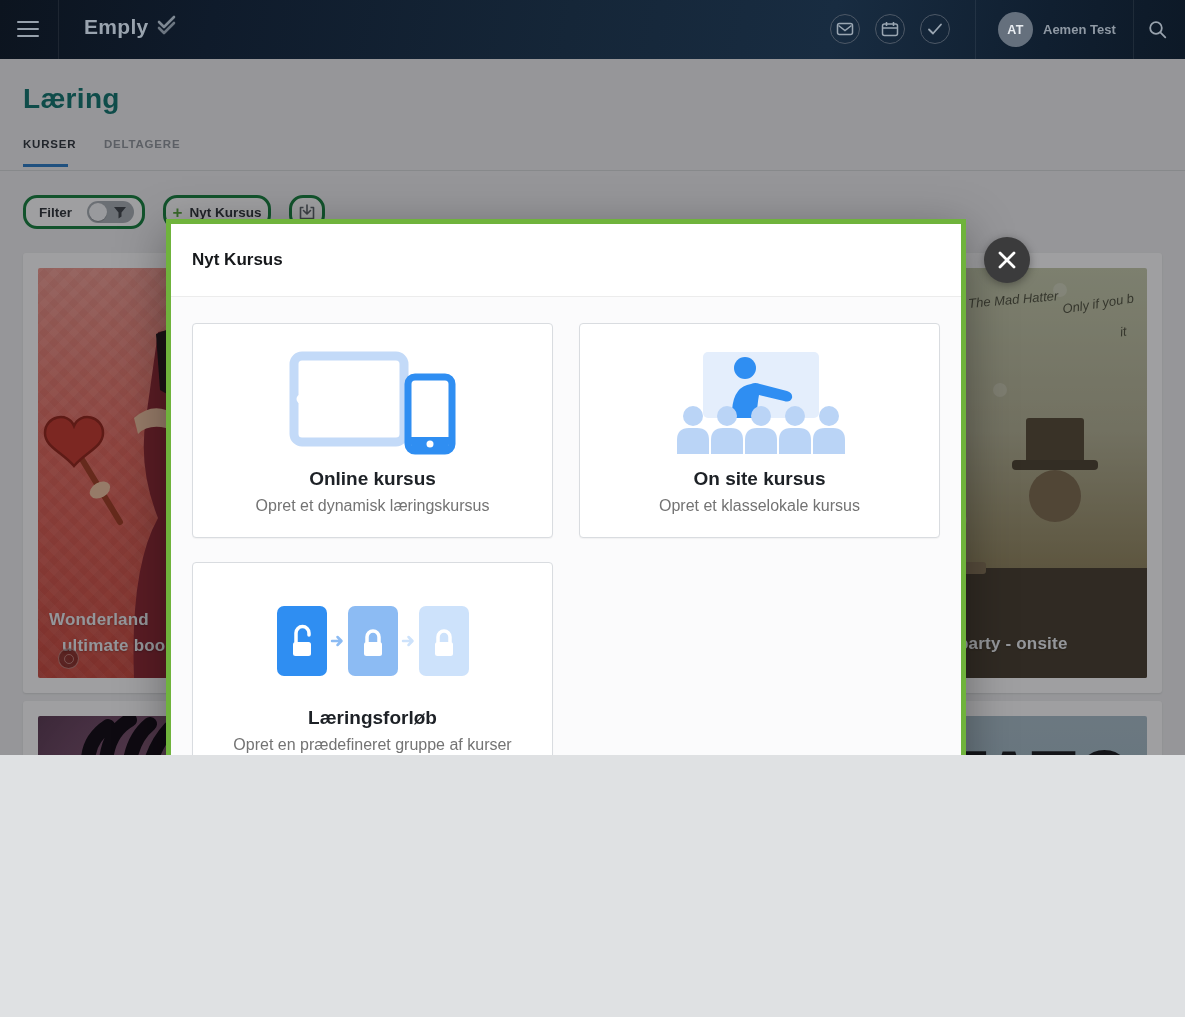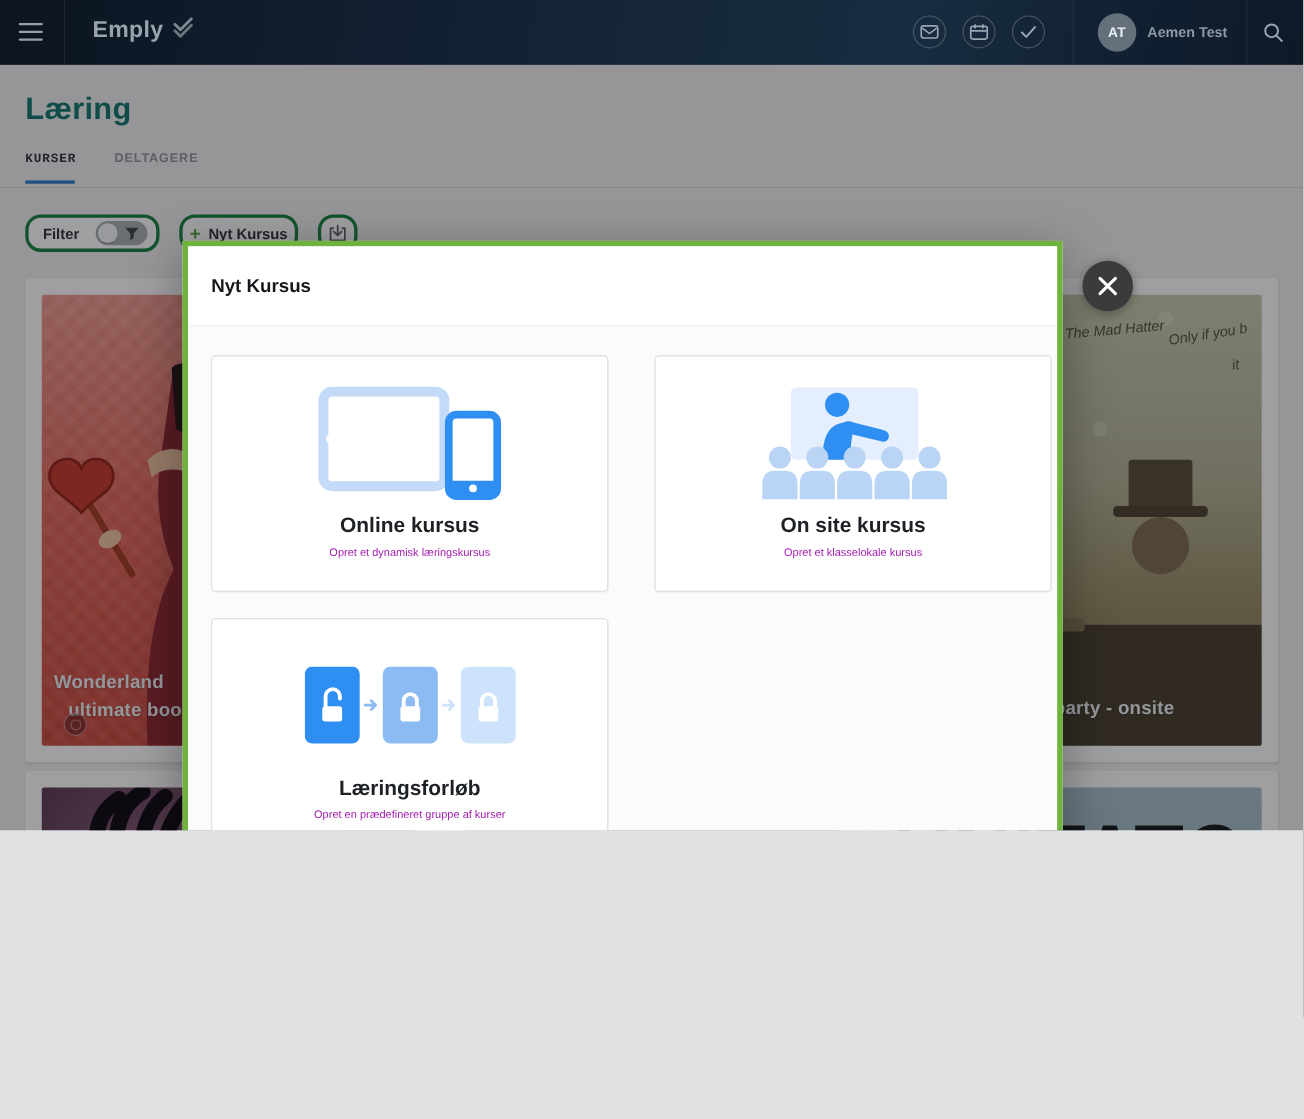--- a/index.html
+++ b/index.html
@@ -19,21 +19,21 @@
   .tb-mail { left:830px; } .tb-cal { left:875px; } .tb-check { left:920px; }
   .user-menu { position:absolute; left:998px; top:12px; display:flex; align-items:center; gap:10px; cursor:pointer; }
   .avatar { width:35px; height:35px; border-radius:50%; background:#65707d; color:#e9edf1;
     font-size:12.5px; font-weight:bold; display:flex; align-items:center; justify-content:center; letter-spacing:0.3px; }
   .user-name { font-size:13px; font-weight:bold; color:#8f99a4; }
   .tb-search { position:absolute; left:1148px; top:20px; cursor:pointer; }
 
   
   .page-title { position:absolute; left:23px; top:83px; font-size:28px; font-weight:700; color:#0f766e; letter-spacing:0.3px; }
   .tab { position:absolute; top:138px; font-size:11.5px; font-weight:bold; letter-spacing:0.8px; cursor:pointer; }
-  .tab-kurser { left:23px; color:#2e343b;font-family:Liberation Mono, monospace; }
+  .tab-kurser { left:23px; color:#2e343b; }
   .tab-deltagere { left:104px; color:#8f959b; }
   .tab-underline { position:absolute; left:23px; top:164px; width:45px; height:3px; background:#2a7cc7; }
   .tabs-divider { position:absolute; left:0; top:170px; width:1185px; height:1px; background:#d8dadb; }
 
   .btn { position:absolute; top:195px; height:34px; background:#fff; border:3px solid #15803d; border-radius:14px;
     display:flex; align-items:center; font-size:13.5px; font-weight:bold; color:#2e3237; cursor:pointer; }
   .filter-btn { left:23px; width:122px; padding:0 8px 0 13px; justify-content:space-between; }
   .toggle { width:47px; height:22px; background:#a9b0b5; border-radius:11px; position:relative; }
   .toggle-knob { position:absolute; left:2px; top:2px; width:18px; height:18px; border-radius:50%; background:#f6f7f8; box-shadow:0 1px 1px rgba(0,0,0,0.2); }
   .toggle-funnel { position:absolute; right:7px; top:4.5px; }
@@ -79,26 +79,26 @@
 
   
   .dim { position:absolute; left:0; top:59px; width:1185px; height:958px; background:rgba(14,16,20,0.40); z-index:40; }
 
   
   .modal { position:absolute; left:166px; top:219px; width:800px; height:582px; border:5px solid #6fb33c;
     background:#fff; z-index:50; box-shadow:0 12px 45px rgba(0,0,0,0.35); }
   .modal-header { height:73px; display:flex; align-items:center; padding:0 21px; border-bottom:1px solid #ececec; background:#fff; }
   .modal-title { font-size:17px; font-weight:bold; color:#16181b; }
   .modal-body { background:#fbfbfc; height:498px; padding:26px 21px; display:grid;
-    grid-template-columns:361px 361px; grid-template-rows:215px 215px; gap:24px 42px; }
+    grid-template-columns:361px 361px; grid-template-rows:215px 215px; gap:24px 26px; }
   .option-card { background:#fff; border:1px solid #d9dce0; border-radius:4px; display:flex; flex-direction:column;
     align-items:center; padding-top:20px; cursor:pointer; box-shadow:0 1px 1px rgba(0,0,0,0.04); }
   .option-icon { height:118px; display:flex; align-items:center; justify-content:center; }
   .option-title { font-size:19px; font-weight:bold; color:#1d2126; margin-top:6px; }
-  .option-sub { font-size:10px; color:#a21caf; margin-top:7px; }
+  .option-sub { font-size:16px; color:#737373; margin-top:7px; }
 
   .modal-close { position:absolute; left:984px; top:237px; width:46px; height:46px; border-radius:50%;
     background:#3b3b3c; z-index:55; display:flex; align-items:center; justify-content:center; cursor:pointer;
     box-shadow:0 2px 10px rgba(0,0,0,0.35); }
 </style>
 </head>
 <body>
 
 <div class="stage">
 

